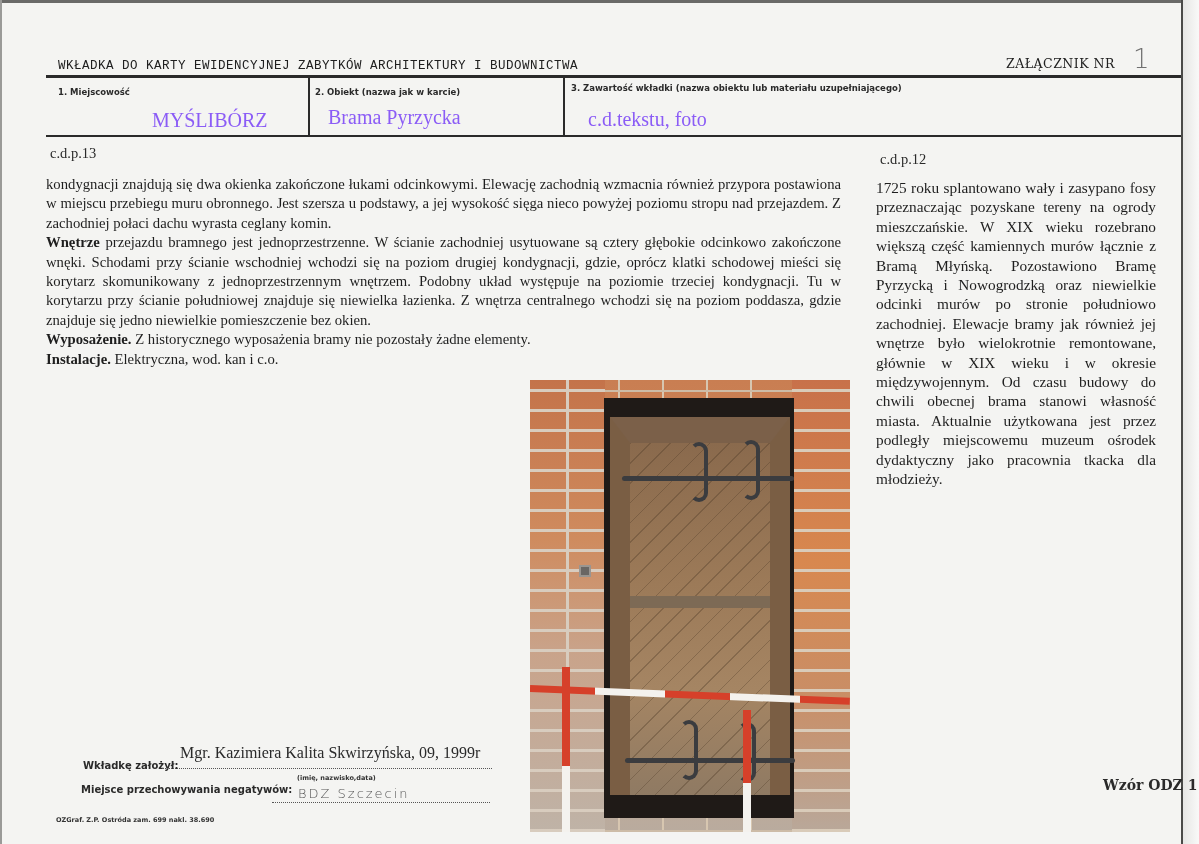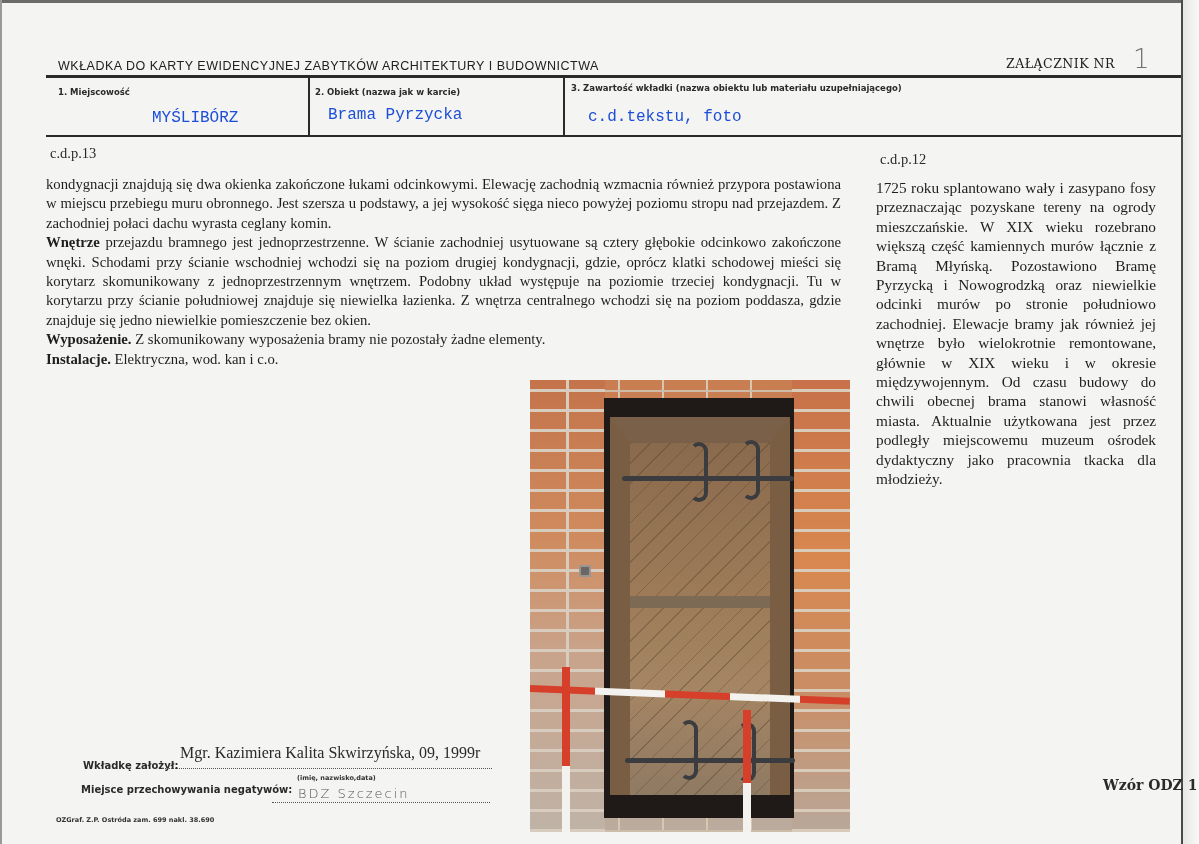--- a/index.html
+++ b/index.html
@@ -9,38 +9,38 @@
       position: relative;
       font-family: "Liberation Serif", "DejaVu Serif", serif;
       color: #1d1d1d;
     }
     .page-edge-top { position: absolute; left: 0; top: 0; width: 1199px; height: 3px; background: #6a6a68; }
     .page-edge-left { position: absolute; left: 0; top: 0; width: 2px; height: 844px; background: #9a9a98; }
     .page-edge-right { position: absolute; right: 0; top: 0; width: 18px; height: 844px; background: linear-gradient(to right, #e6e6e4, #f9f9f8); border-left: 2px solid #4a4a48; }
 
     .form-title {
       position: absolute; left: 58px; top: 59px;
-      font-family: Liberation Sans, sans-serif; font-size: 12.5px; letter-spacing: 0.5px;
+      font-family: Liberation Mono, monospace; font-size: 12.5px; letter-spacing: 0.5px;
       font-weight: normal; color: #202020;
     }
     .annex {
       position: absolute; left: 1006px; top: 56px;
       font-family: "DejaVu Serif", serif; font-size: 12.5px; letter-spacing: 0.5px; color: #202020;
     }
     .annex-num {
       position: absolute; left: 1133px; top: 44px;
       font-family: "DejaVu Sans", sans-serif; font-size: 26px; font-weight: 200; color: #707070;
     }
     .rule { position: absolute; background: #2a2a2a; }
 
     .hdr-label {
       position: absolute; font-family: "DejaVu Sans", sans-serif; font-size: 8.5px; font-weight: bold; color: #2a2a2a;
     }
     .hdr-value {
-      position: absolute; font-family: Liberation Mono, monospace; font-size: 16px; color: #1d4ed8;
+      position: absolute; font-family: Liberation Serif, serif; font-size: 20px; color: #8b5cf6;
     }
 
     .cdp { position: absolute; font-family: "Liberation Serif", serif; font-size: 14.5px; color: #2a2a2a; }
 
     .main-text {
       position: absolute; left: 46px; top: 175px; width: 795px;
       font-family: "Liberation Serif", serif; font-size: 14.7px; line-height: 19.4px;
       text-align: justify; color: #1e1e1e;
     }
     .main-text p { margin: 0; }
@@ -142,21 +142,21 @@
 <div class="hdr-value" style="left:328px; top:106px;">Brama Pyrzycka</div>
 <div class="hdr-label" style="left:571px; top:83px;">3. Zawartość wkładki (nazwa obiektu lub materiału uzupełniającego)</div>
 <div class="hdr-value" style="left:588px; top:108px;">c.d.tekstu, foto</div>
 
 <div class="cdp" style="left:50px; top:145px;">c.d.p.13</div>
 <div class="cdp" style="left:880px; top:151px;">c.d.p.12</div>
 
 <div class="main-text">
   <p>kondygnacji znajdują się dwa okienka zakończone łukami odcinkowymi. Elewację zachodnią wzmacnia również przypora postawiona w miejscu przebiegu muru obronnego. Jest szersza u podstawy, a jej wysokość sięga nieco powyżej poziomu stropu nad przejazdem. Z zachodniej połaci dachu wyrasta ceglany komin.</p>
   <p><b>Wnętrze</b><span> przejazdu bramnego jest jednoprzestrzenne. W ścianie zachodniej usytuowane są cztery głębokie odcinkowo zakończone wnęki. Schodami przy ścianie wschodniej wchodzi się na poziom drugiej kondygnacji, gdzie, oprócz klatki schodowej mieści się korytarz skomunikowany z jednoprzestrzennym wnętrzem. Podobny układ występuje na poziomie trzeciej kondygnacji. Tu w korytarzu przy ścianie południowej znajduje się niewielka łazienka. Z wnętrza centralnego wchodzi się na poziom poddasza, gdzie znajduje się jedno niewielkie pomieszczenie bez okien.</span></p>
-  <p><b>Wyposażenie.</b><span> Z skomunikowany wyposażenia bramy nie pozostały żadne elementy.</span></p>
+  <p><b>Wyposażenie.</b><span> Z historycznego wyposażenia bramy nie pozostały żadne elementy.</span></p>
   <p><b>Instalacje.</b><span> Elektryczna, wod. kan i c.o.</span></p>
 </div>
 
 <div class="side-text">
   <p>1725 roku splantowano wały i zasypano fosy przeznaczając pozyskane tereny na ogrody mieszczańskie. W XIX wieku rozebrano większą część kamiennych murów łącznie z Bramą Młyńską. Pozostawiono Bramę Pyrzycką i Nowogrodzką oraz niewielkie odcinki murów po stronie południowo zachodniej. Elewacje bramy jak również jej wnętrze było wielokrotnie remontowane, głównie w XIX wieku i w okresie międzywojennym. Od czasu budowy do chwili obecnej brama stanowi własność miasta. Aktualnie użytkowana jest przez podległy miejscowemu muzeum ośrodek dydaktyczny jako pracownia tkacka dla młodzieży.</p>
 </div>
 
 <div class="photo">
   <div class="brick-left"></div>
   <div class="brick-right"></div>

